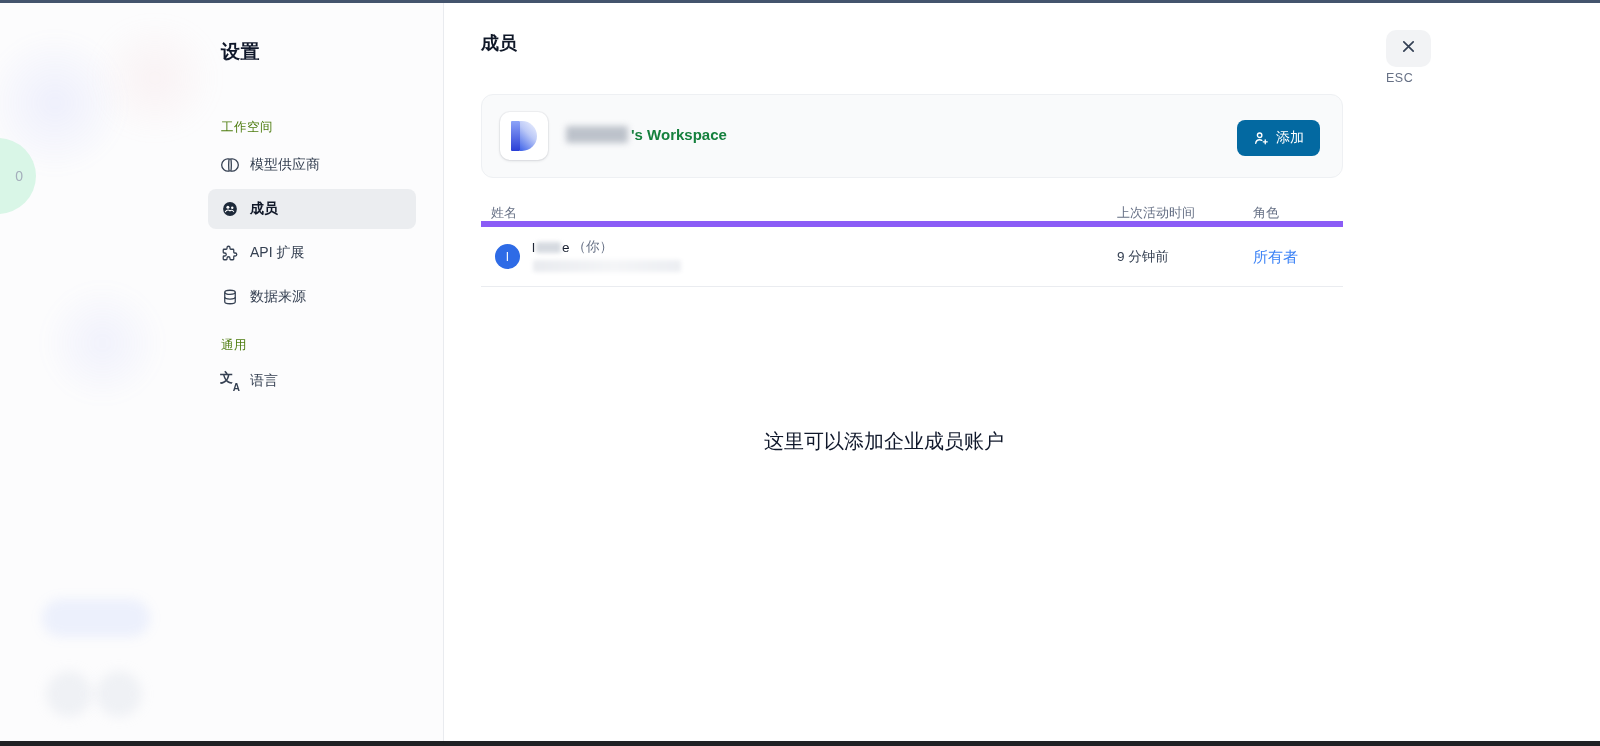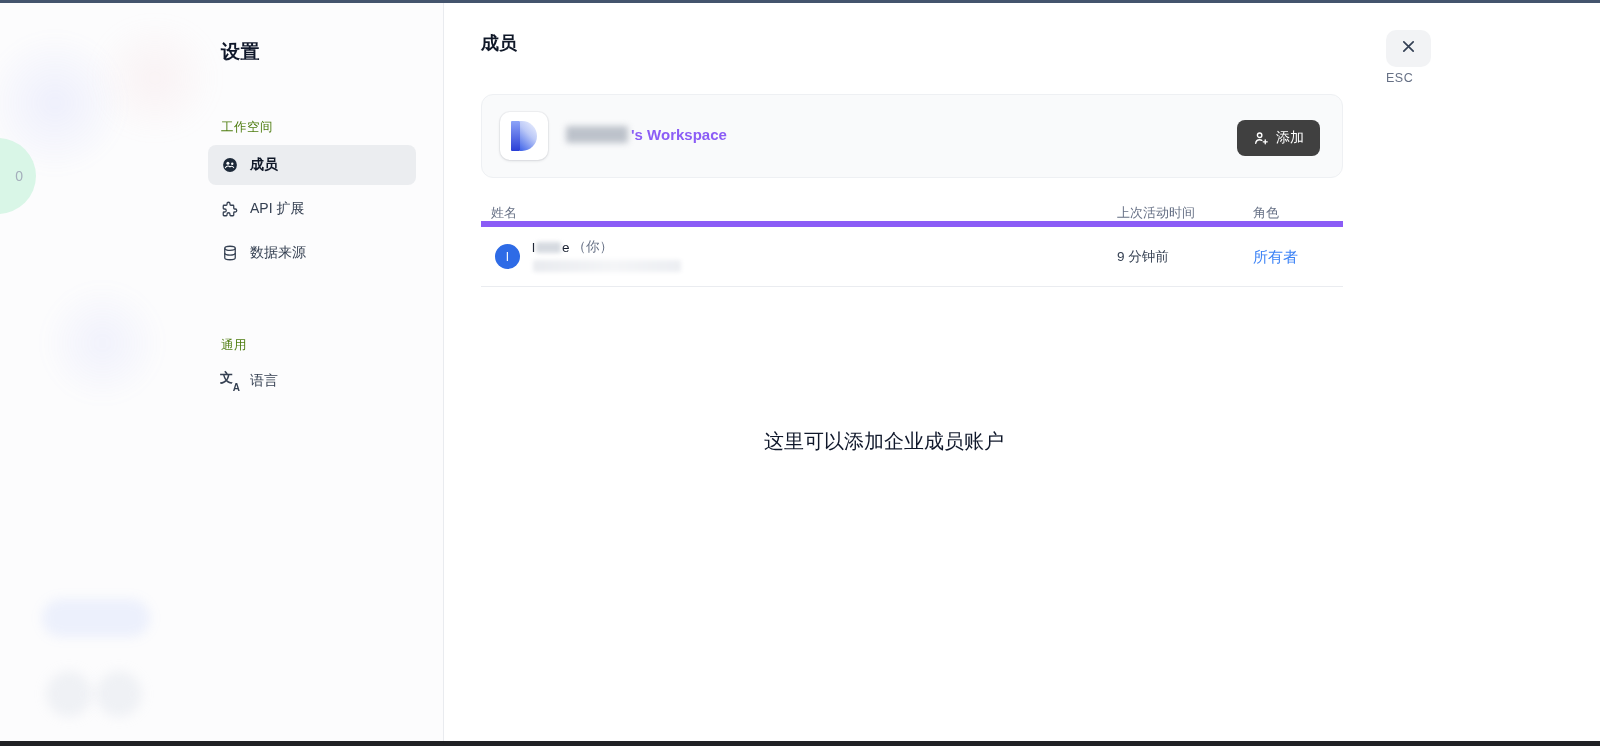--- a/index.html
+++ b/index.html
@@ -66,26 +66,26 @@
   }
   .ws-logo {
     position:absolute; left:18px; top:17px; width:48px; height:48px; background:#fff; border-radius:10px;
     box-shadow:0 1px 3px rgba(16,24,40,.12), 0 0 0 1px rgba(16,24,40,.04);
   }
   .mark { position:absolute; left:11px; top:9px; width:26px; height:30px; }
   .mark-bar { position:absolute; left:0; top:0; width:9px; height:30px; border-radius:1px;
     background:linear-gradient(180deg,#8da4f8 0%, #2a3ed6 100%); }
   .mark-bowl { position:absolute; left:9px; top:0; width:17px; height:30px; border-radius:0 15px 15px 0;
     background:linear-gradient(225deg,#f3f6ff 0%, #bcc9f7 45%, #3f63e8 100%); }
-  .ws-name-wrap { position:absolute; left:84px; top:31px; display:flex; align-items:center; font-size:15px; font-weight:700; color:#8b5cf6; }
+  .ws-name-wrap { position:absolute; left:84px; top:31px; display:flex; align-items:center; font-size:15px; font-weight:700; color:#15803d; }
   .redact { border-radius:2px; }
   .ws-name-redact { width:62px; height:17px; background:#a9b0bb; filter:blur(3px); opacity:.75; margin-right:3px; }
   .add-btn {
     position:absolute; right:22px; top:25px; height:36px; padding:0 16px;
-    background:#404040; color:#fff; border:none; border-radius:8px;
+    background:#0369a1; color:#fff; border:none; border-radius:8px;
     display:flex; align-items:center; gap:7px; font-size:14px; cursor:pointer;
     font-family:inherit;
   }
 
   
   .th-row { position:absolute; left:481px; top:196px; width:862px; height:31px; border-bottom:6px solid #8b5cf6; font-size:13px; color:#667085; }
   .th-name { position:absolute; left:10px; top:8px; }
   .th-active { position:absolute; left:636px; top:8px; }
   .th-role { position:absolute; left:772px; top:8px; }
   .member-row { position:absolute; left:481px; top:227px; width:862px; height:60px; border-bottom:1px solid #eaecf0; }
@@ -118,20 +118,31 @@
   <div class="blob blob5"></div>
   <div class="blob blob6"></div>
   <div class="green-badge">
     <span>0</span>
   </div>
 
   <div class="sb-title">设置</div>
   <div class="sb-section ws">工作空间</div>
 
   <nav class="sb-nav ws">
+    <div class="side-item">
+      <span class="side-ic">
+        <svg viewBox="0 0 24 24" width="18" height="18" fill="none" stroke="#354052" stroke-width="1.7" stroke-linecap="round">
+          <path d="M10.9 4a8.2 8.2 0 1 0 0 16"></path>
+          <path d="M13.1 4a8.2 8.2 0 1 1 0 16"></path>
+          <path d="M10.9 4c-.9 2.7-.9 13.3 0 16"></path>
+          <path d="M13.1 4c.9 2.7.9 13.3 0 16"></path>
+        </svg>
+      </span>
+      <span>模型供应商</span>
+    </div>
     <div class="side-item active">
       <span class="side-ic">
         <svg viewBox="0 0 24 24" width="18" height="18">
           <circle cx="12" cy="12" r="9.2" fill="#1d2939"></circle>
           <circle cx="9.2" cy="9.7" r="2" fill="#fcfcfd"></circle>
           <circle cx="15" cy="10.4" r="1.6" fill="#fcfcfd"></circle>
           <path d="M5.8 15.6c.9-1.6 2.2-2.4 3.5-2.4 1.2 0 2.1.5 2.7 1.2.5-.5 1.2-.8 2-.8 1.1 0 2.2.6 2.9 1.9" stroke="#fcfcfd" stroke-width="1.4" fill="none" stroke-linecap="round"></path>
         </svg>
       </span>
       <span>成员</span>

